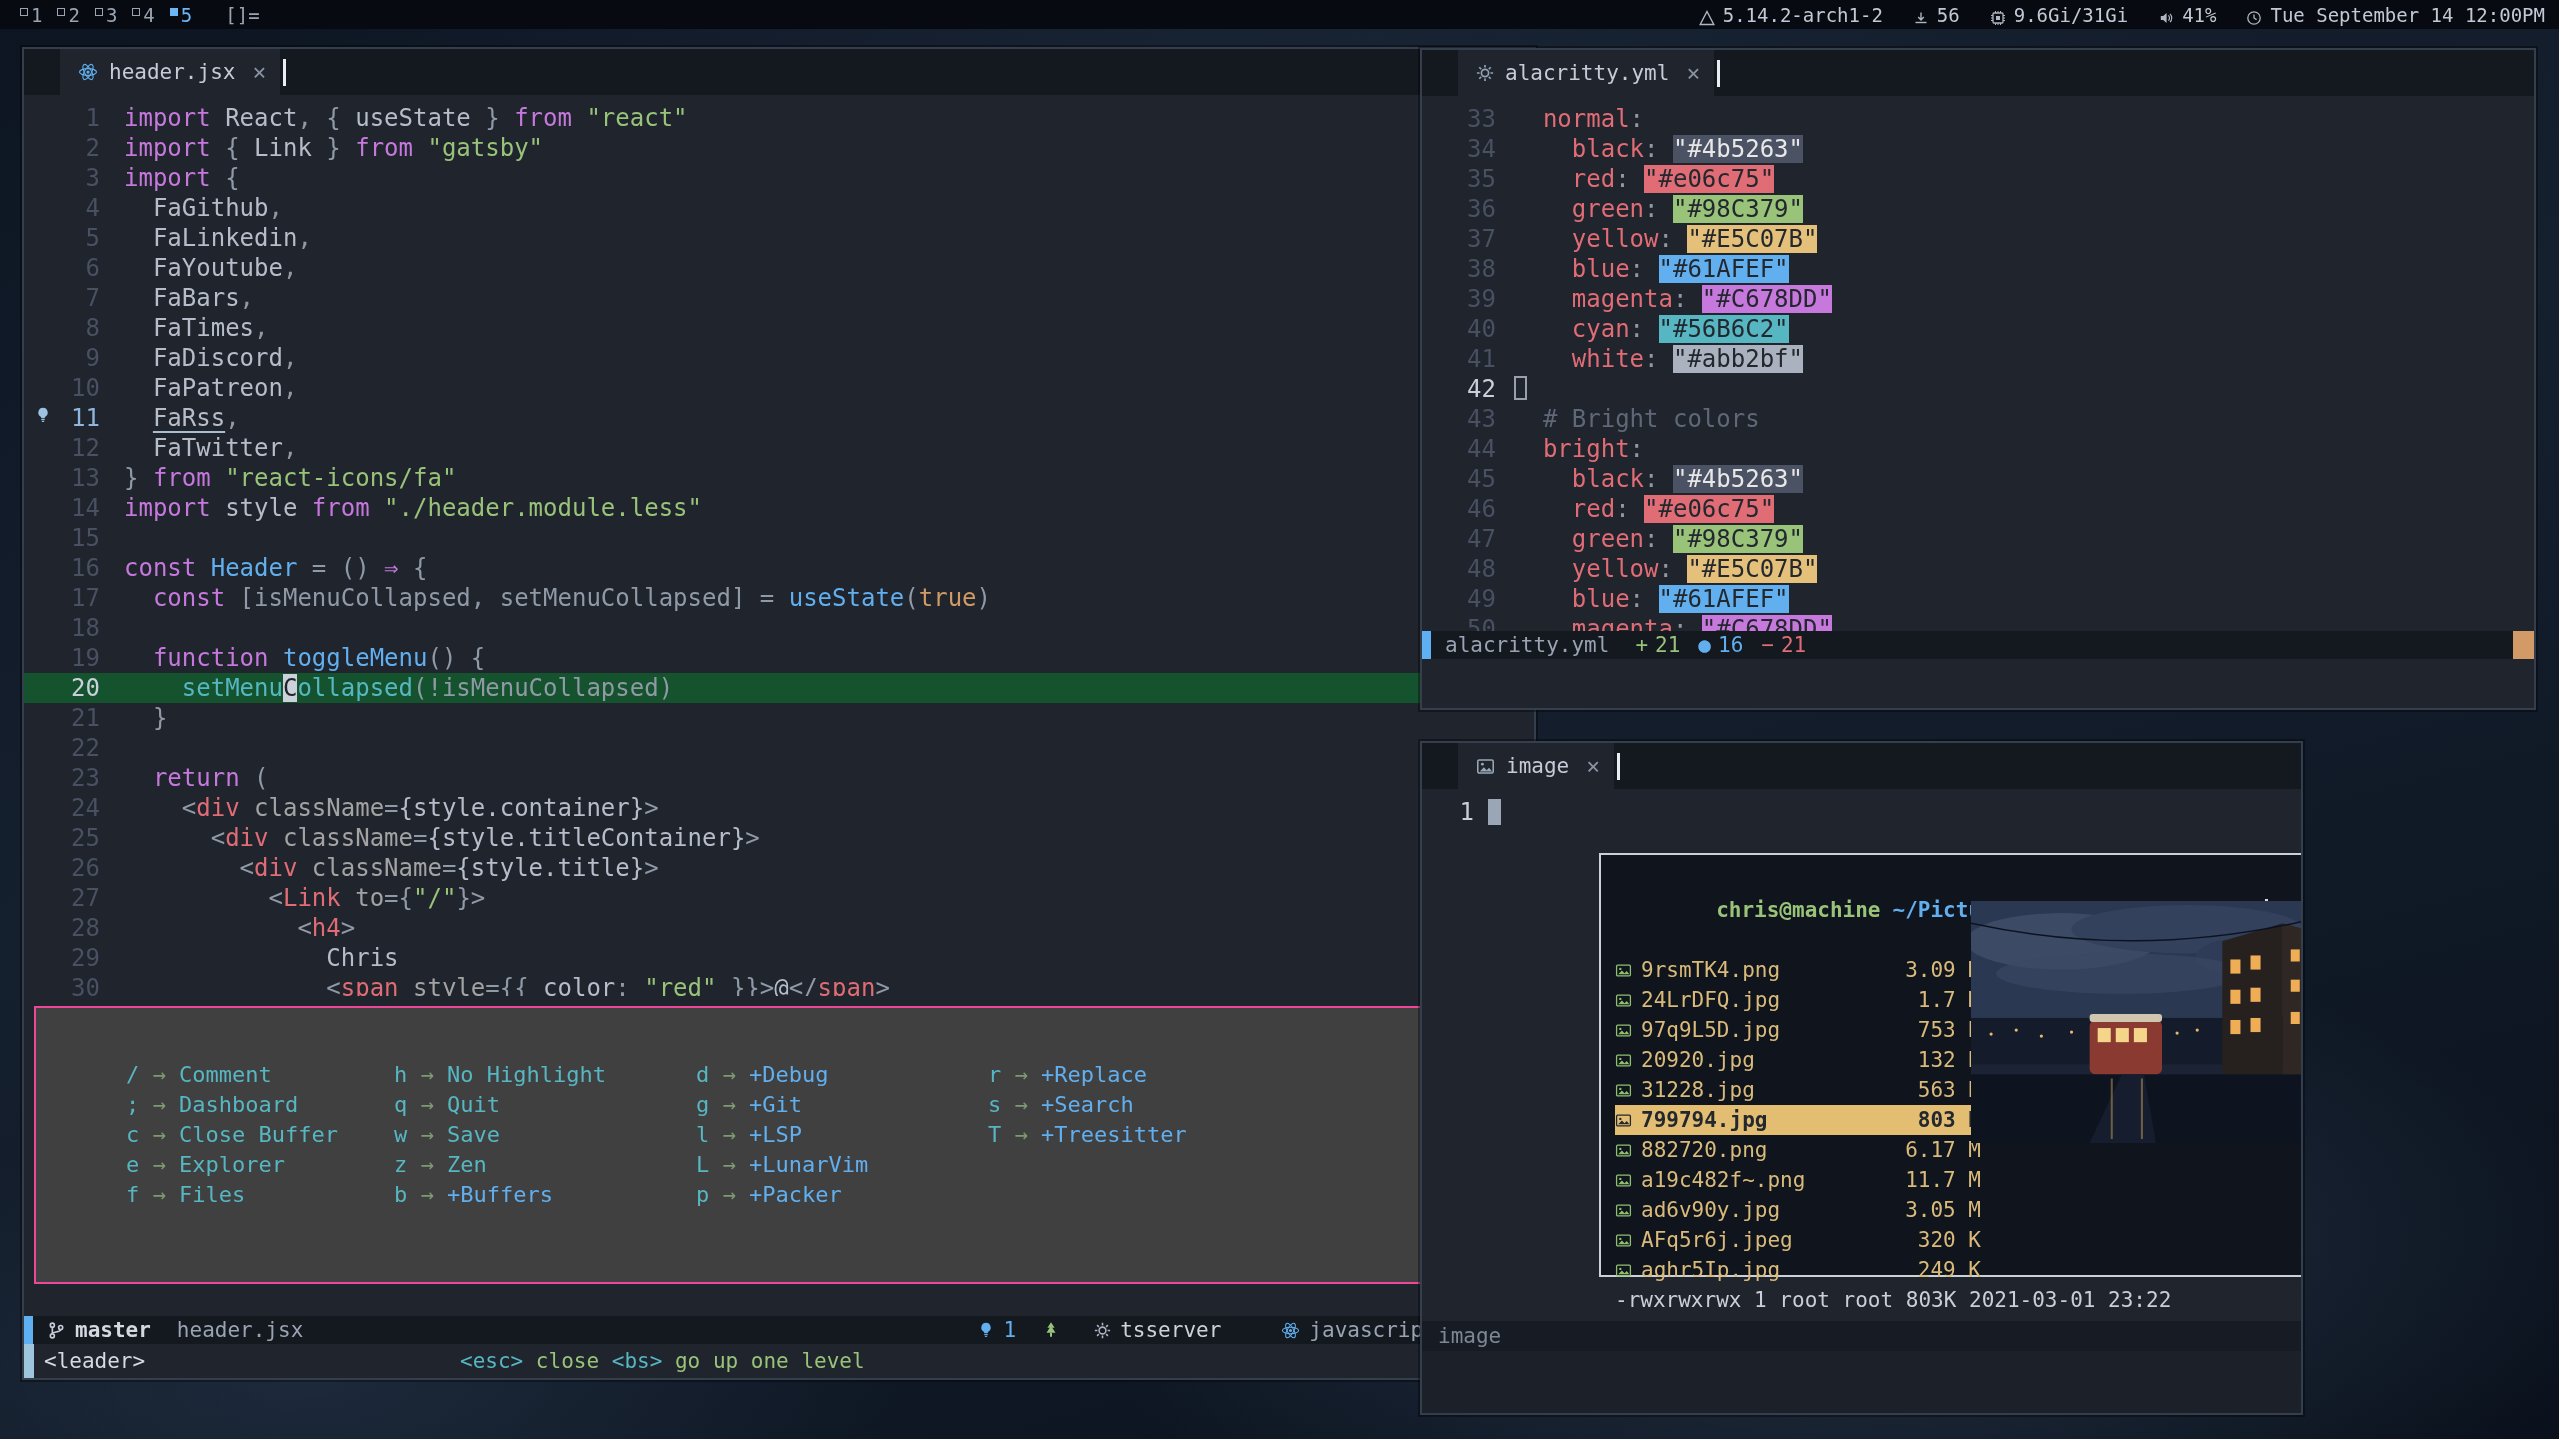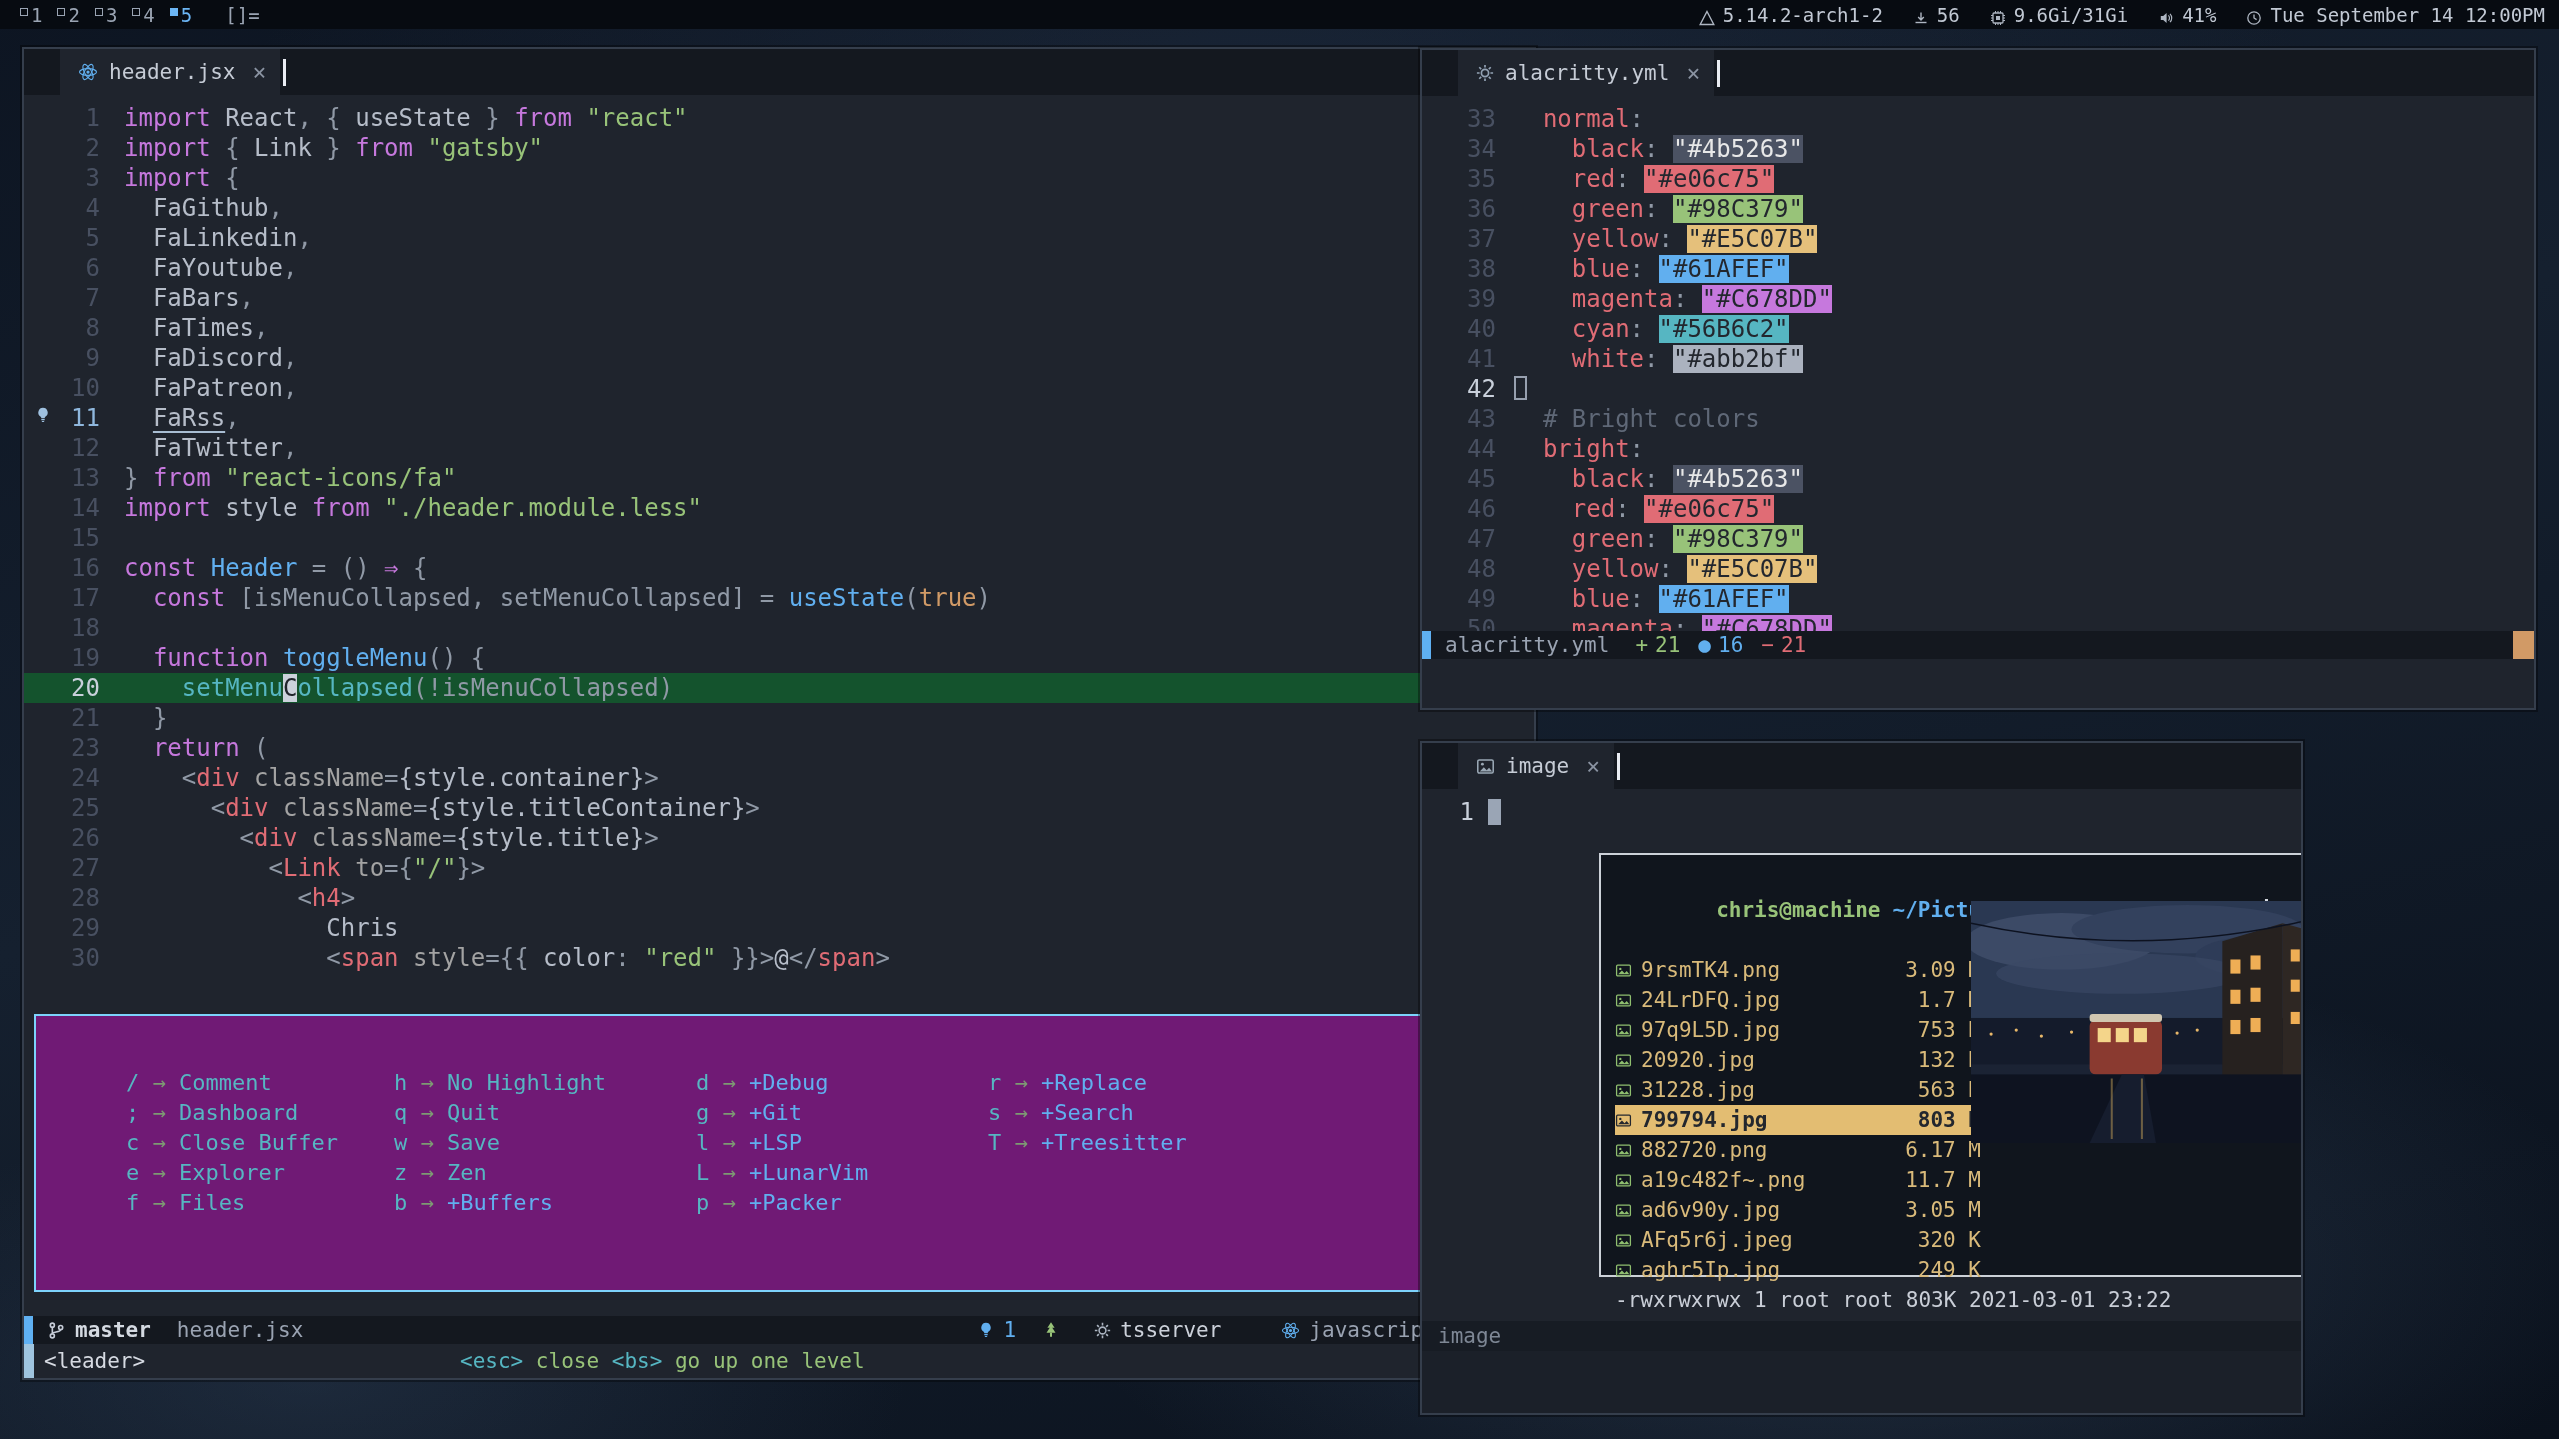--- a/index.html
+++ b/index.html
@@ -69,21 +69,21 @@
 .curhollow{display:inline-block;width:13px;height:24px;border:2px solid #97a0af;vertical-align:-3px}
 .sw-black{background:#4b5263;color:#e8e8e8}
 .sw-red{background:#e06c75;color:#23272e}
 .sw-green{background:#98C379;color:#23272e}
 .sw-yellow{background:#E5C07B;color:#23272e}
 .sw-blue{background:#61AFEF;color:#23272e}
 .sw-magenta{background:#C678DD;color:#23272e}
 .sw-cyan{background:#56B6C2;color:#23272e}
 .sw-white{background:#abb2bf;color:#23272e}
 
-.wkpanel{flex:0 0 278px;margin:10px 10px 24px;border:2px solid #7dd3fc;display:flex;padding:52px 0 0 90px;font-size:22px;line-height:30px;background:#701a75}
+.wkpanel{flex:0 0 278px;margin:10px 10px 32px;border:2px solid #ec4899;display:flex;padding:52px 0 0 90px;font-size:22px;line-height:30px;background:#404040}
 .wk-col1{width:268px}.wk-col2{width:302px}.wk-col3{width:292px}
 .wk-row{white-space:pre;height:30px}
 .wk-key{color:#56b6c2}
 .wk-sep{color:#7d9a73}
 .wk-label{color:#56b6c2}
 .wk-label.group{color:#61afef}
 
 .sline{flex:0 0 28px;background:#14181f;display:flex;align-items:center;font-size:21px;color:#9aa3b2}
 .mode-block{width:9px;height:28px;background:#5fb0f2;margin-right:14px;flex:0 0 9px}
 .sline b{color:#d4d9e1;font-weight:bold}
@@ -200,20 +200,21 @@
       <div class="cl"><span class="gut">12</span><span class="ltx"><span class="t-def">  FaTwitter</span><span class="t-pn">,</span></span></div>
       <div class="cl"><span class="gut">13</span><span class="ltx"><span class="t-pn">} </span><span class="t-kw">from</span><span class="t-pn"> </span><span class="t-str">"react-icons/fa"</span></span></div>
       <div class="cl"><span class="gut">14</span><span class="ltx"><span class="t-kw">import</span><span class="t-pn"> </span><span class="t-def">style</span><span class="t-pn"> </span><span class="t-kw">from</span><span class="t-pn"> </span><span class="t-str">"./header.module.less"</span></span></div>
       <div class="cl"><span class="gut">15</span><span class="ltx"></span></div>
       <div class="cl"><span class="gut">16</span><span class="ltx"><span class="t-kw">const</span><span class="t-pn"> </span><span class="t-fn">Header</span><span class="t-pn"> = () </span><span class="t-kw">⇒</span><span class="t-pn"> {</span></span></div>
       <div class="cl"><span class="gut">17</span><span class="ltx"><span class="t-pn">  </span><span class="t-kw">const</span><span class="t-pn"> [isMenuCollapsed, setMenuCollapsed] = </span><span class="t-fn">useState</span><span class="t-pn">(</span><span class="t-num">true</span><span class="t-pn">)</span></span></div>
       <div class="cl"><span class="gut">18</span><span class="ltx"></span></div>
       <div class="cl"><span class="gut">19</span><span class="ltx"><span class="t-pn">  </span><span class="t-kw">function</span><span class="t-pn"> </span><span class="t-fn">toggleMenu</span><span class="t-pn">() {</span></span></div>
       <div class="cl cur"><span class="gut">20</span><span class="ltx"><span class="t-pn">    </span><span class="t-cyan">setMenu</span><span class="t-cursor">C</span><span class="t-cyan">ollapsed</span><span class="t-pn">(!isMenuCollapsed)</span></span></div>
       <div class="cl"><span class="gut">21</span><span class="ltx"><span class="t-pn">  }</span></span></div>
+      <div class="cl"><span class="gut">22</span><span class="ltx"></span></div>
       <div class="cl"><span class="gut">23</span><span class="ltx"><span class="t-pn">  </span><span class="t-kw">return</span><span class="t-pn"> (</span></span></div>
       <div class="cl"><span class="gut">24</span><span class="ltx"><span class="t-pn">    &lt;</span><span class="t-tag">div</span><span class="t-pn"> </span><span class="t-attr">className</span><span class="t-pn">=</span><span class="t-def">{style.container}</span><span class="t-pn">&gt;</span></span></div>
       <div class="cl"><span class="gut">25</span><span class="ltx"><span class="t-pn">      &lt;</span><span class="t-tag">div</span><span class="t-pn"> </span><span class="t-attr">className</span><span class="t-pn">=</span><span class="t-def">{style.titleContainer}</span><span class="t-pn">&gt;</span></span></div>
       <div class="cl"><span class="gut">26</span><span class="ltx"><span class="t-pn">        &lt;</span><span class="t-tag">div</span><span class="t-pn"> </span><span class="t-attr">className</span><span class="t-pn">=</span><span class="t-def">{style.title}</span><span class="t-pn">&gt;</span></span></div>
       <div class="cl"><span class="gut">27</span><span class="ltx"><span class="t-pn">          &lt;</span><span class="t-tag">Link</span><span class="t-pn"> </span><span class="t-attr">to</span><span class="t-pn">={</span><span class="t-str">"/"</span><span class="t-pn">}&gt;</span></span></div>
       <div class="cl"><span class="gut">28</span><span class="ltx"><span class="t-pn">            &lt;</span><span class="t-tag">h4</span><span class="t-pn">&gt;</span></span></div>
       <div class="cl"><span class="gut">29</span><span class="ltx"><span class="t-def">              Chris</span></span></div>
       <div class="cl"><span class="gut">30</span><span class="ltx"><span class="t-pn">              &lt;</span><span class="t-tag">span</span><span class="t-pn"> </span><span class="t-attr">style</span><span class="t-pn">={{ </span><span class="t-def">color</span><span class="t-pn">: </span><span class="t-str">"red"</span><span class="t-pn"> }}&gt;</span><span class="t-def">@</span><span class="t-pn">&lt;/</span><span class="t-tag">span</span><span class="t-pn">&gt;</span></span></div>
     </div>
 

